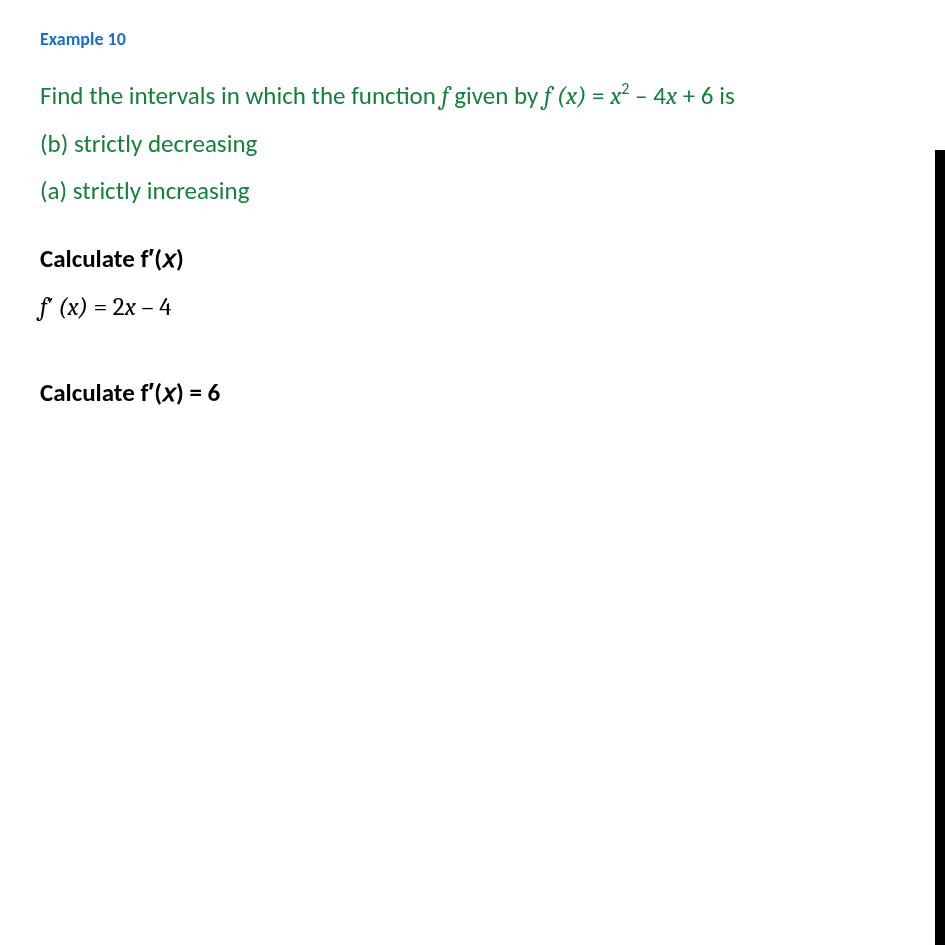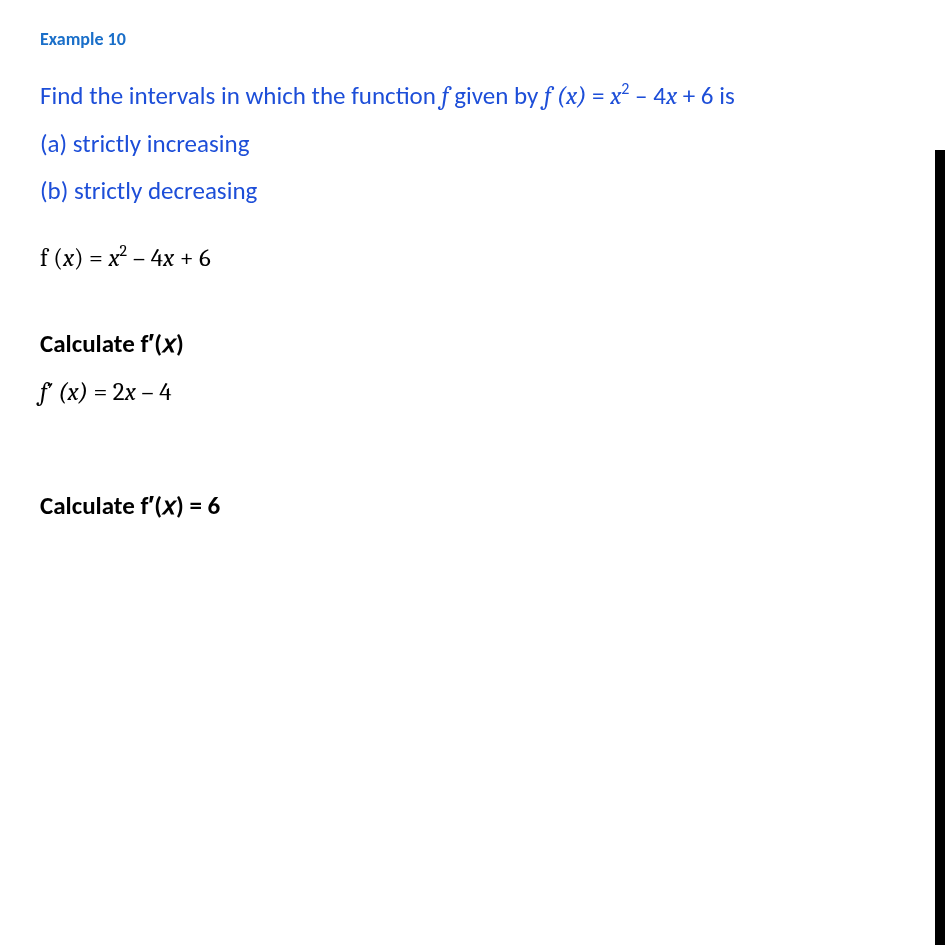--- a/index.html
+++ b/index.html
@@ -29,21 +29,21 @@
       font-size: 28px;
       color: #000;
     }
     .title {
       color: #1a6fc9;
       font-weight: bold;
       font-size: 18px;
       margin-bottom: 22px;
     }
     .prompt {
-      color: #1d4ed8;
+      color: #15803d;
       font-size: 25px;
       line-height: 1.9;
       margin-bottom: 28px;
     }
     .fn-italic {
       font-style: italic;
       font-family: Cambria, 'Times New Roman', serif;
     }
     .body-math {
       font-family: Cambria, 'Times New Roman', serif;
@@ -57,21 +57,21 @@
       font-size: 25px;
       color: #000;
       margin-bottom: 18px;
       margin-top: 0px;
     }
     .deriv {
       font-family: Cambria, 'Times New Roman', serif;
       font-style: italic;
       font-size: 25px;
       color: #000;
-      margin-bottom: 84px;
+      margin-bottom: 56px;
     }
     .deriv .upright {
       font-style: normal;
     }
     .steps {
       font-family: Cambria, 'Times New Roman', serif;
       font-size: 25px;
       color: #000;
       padding-left: 68px;
     }
@@ -118,27 +118,24 @@
 
 <div class="page">
 
 
   <div class="title">Example 10</div>
 
   <div class="prompt">
     <div>
       <span>Find the intervals in which the function </span><span class="fn-italic">f</span><span> given by </span><span class="fn-italic">f (x)</span><span> = </span><span class="fn-italic">x</span><span class="sup">2</span><span> – 4</span><span class="fn-italic">x</span><span> + 6 is</span>
     </div>
+    <div>(b) strictly decreasing</div>
     <div>(a) strictly increasing</div>
-    <div>(b) strictly decreasing</div>
   </div>
 
-  <div class="body-math">
-    <span>f (</span><span class="x">x</span><span>) = </span><span class="x">x</span><span class="sup">2</span><span> – 4</span><span class="x">x</span><span> + 6</span>
-  </div>
 
   <div class="section-head">Calculate f′(𝑥)</div>
 
   <div class="deriv">
     <span>f′ (x)</span><span class="upright">  =  </span><span class="upright">2</span><span>x</span><span class="upright"> – 4</span>
   </div>
 
   <div class="section-head">Calculate f′(𝑥) = 6</div>
 
 

